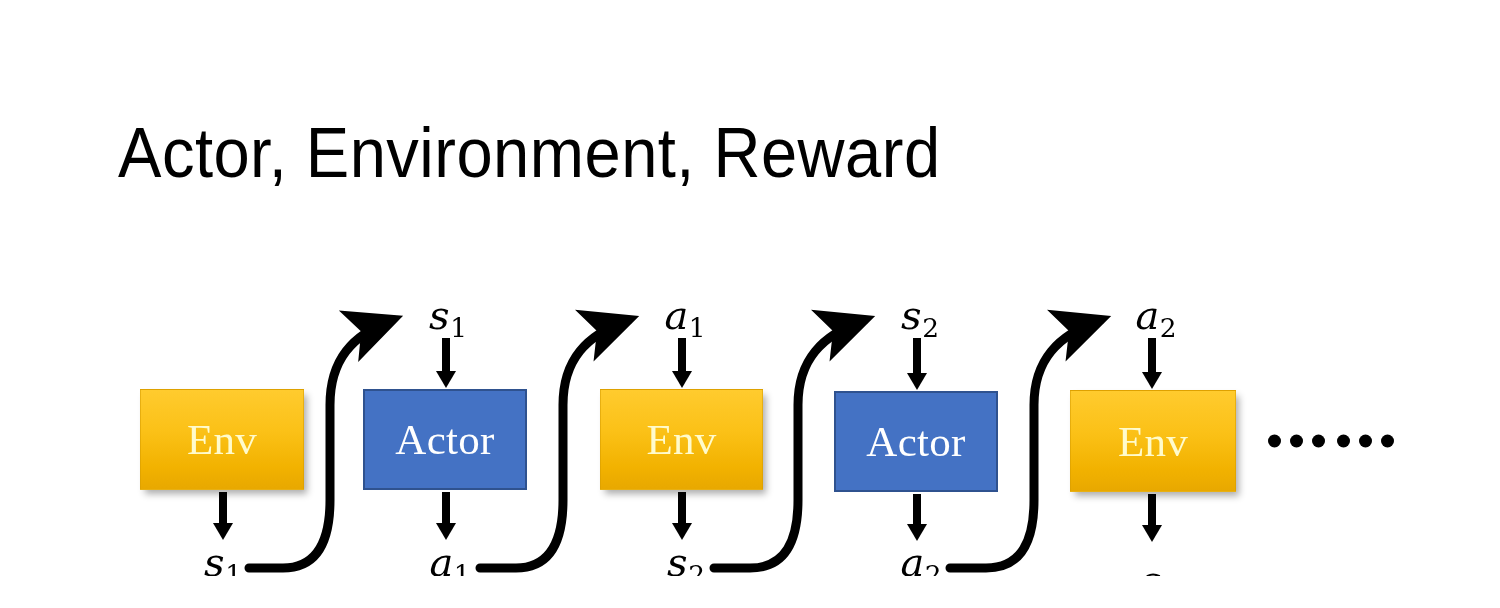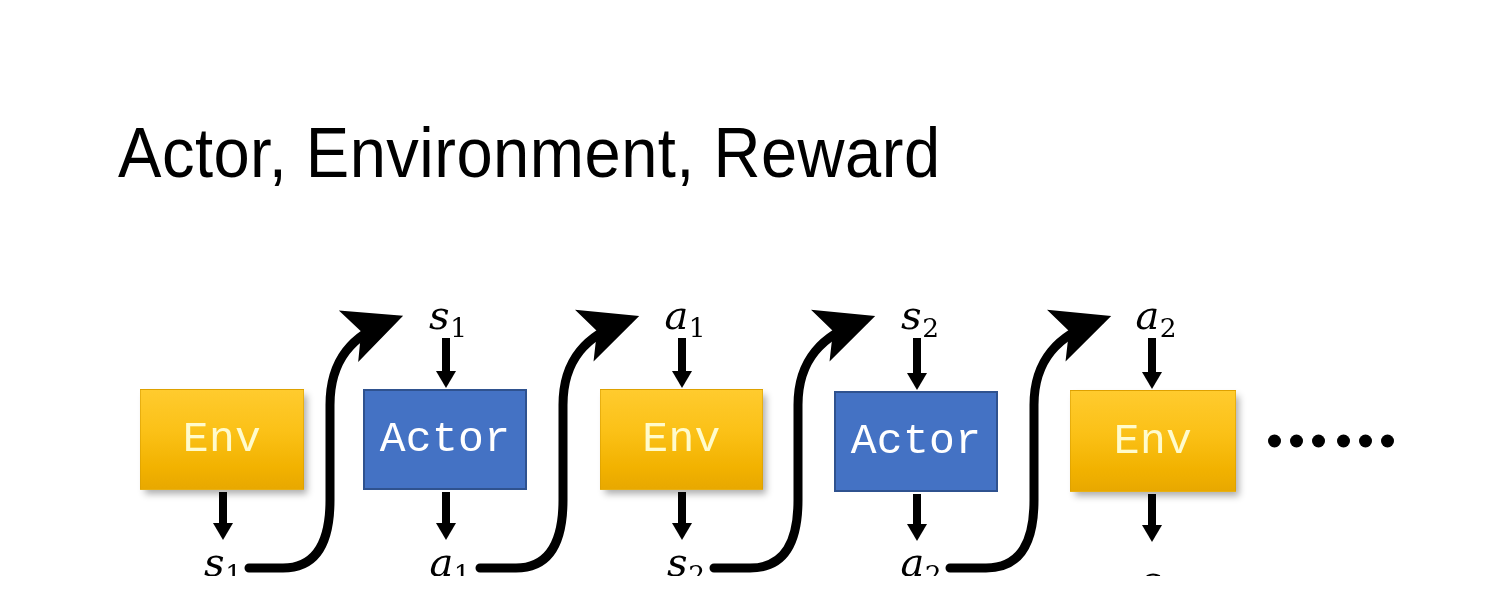--- a/index.html
+++ b/index.html
@@ -51,21 +51,21 @@
     pointer-events: none;
   }
 
   
   .node {
     position: absolute;
     display: flex;
     align-items: center;
     justify-content: center;
     box-sizing: border-box;
-    font-family: Liberation Mono, monospace;
+    font-family: Liberation Serif, serif;
     font-weight: 400;
     font-size: 43px;
     line-height: 1;
     letter-spacing: 0.3px;
   }
   .node-env {
     background: linear-gradient(180deg, #FFCB2E 0%, #FBC117 42%, #F2B200 78%, #E8A800 100%);
     color: #FFFBCC;
     box-shadow: 4px 5px 7px -1px rgba(0,0,0,0.32);
     border: 1px solid rgba(214,154,0,0.55);

